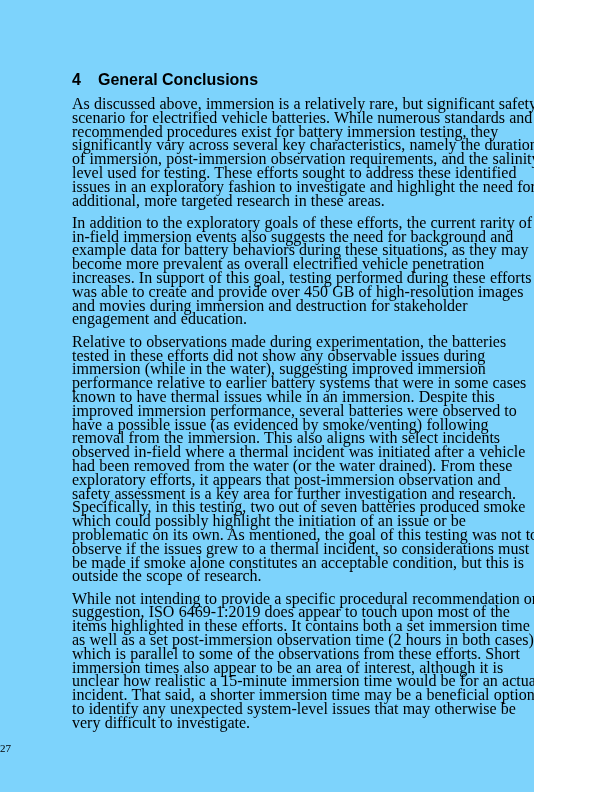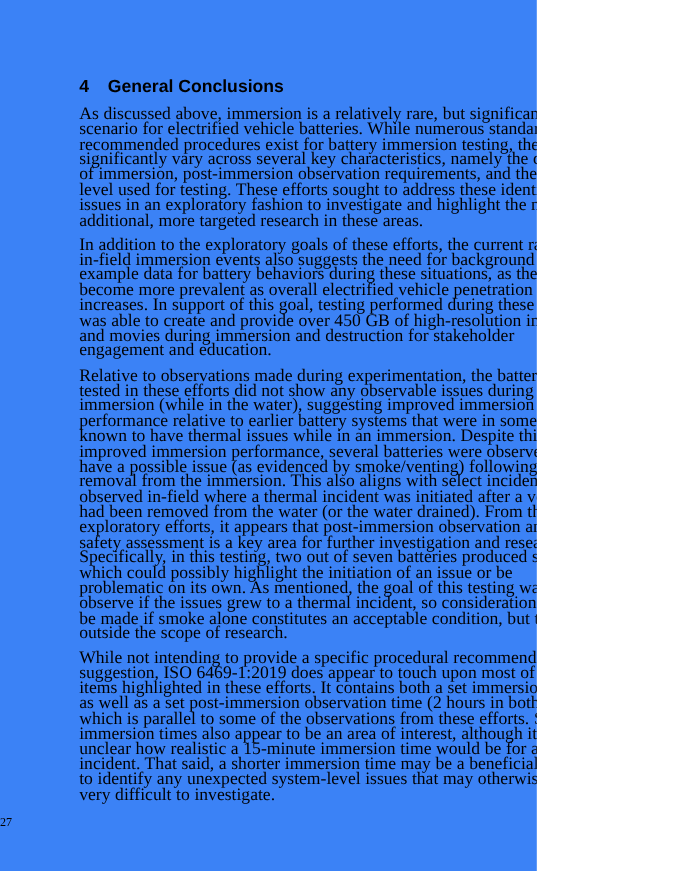--- a/index.html
+++ b/index.html
@@ -2,23 +2,23 @@
 <html><head>
 <meta charset="utf-8">
 <style>
   html, body {
     margin: 0;
     padding: 0;
     background: #ffffff;
   }
   .page {
     position: relative;
-    width: 488px;
+    width: 534px;
     height: 792px;
-    background: #3b82f6;
+    background: #7dd3fc;
     color: #000000;
     overflow: hidden;
   }
   .content {
     position: absolute;
     left: 72px;
     top: 71px;
     width: 469px;
   }
   .section-heading {

